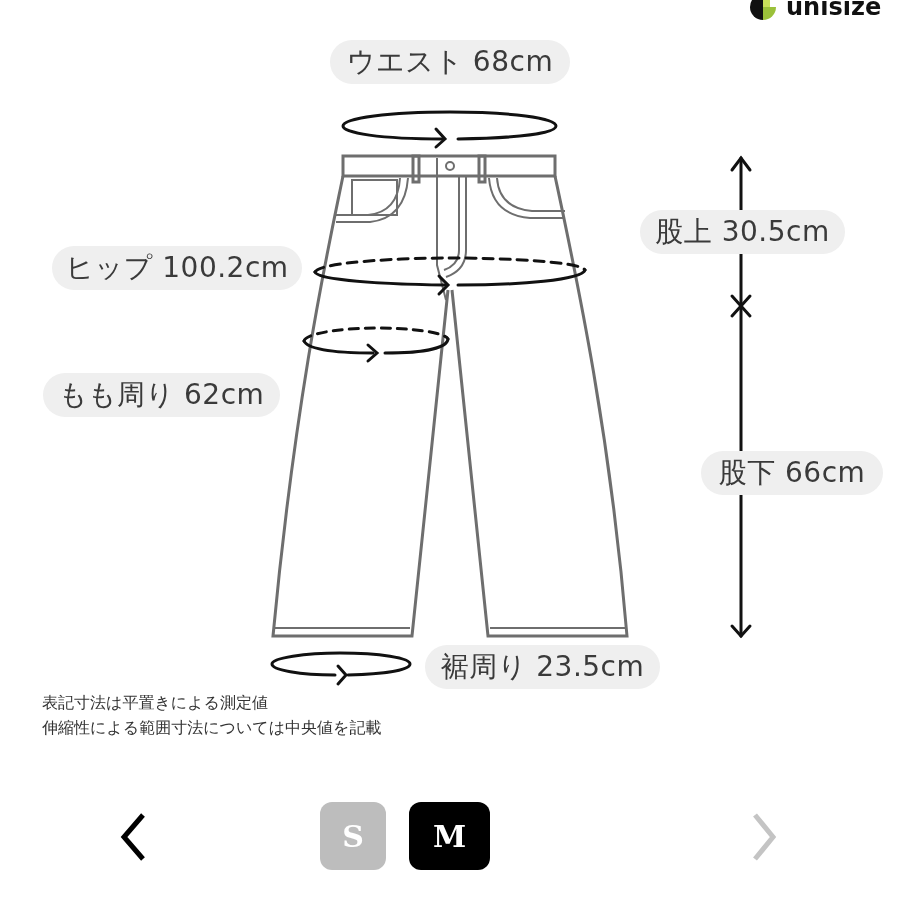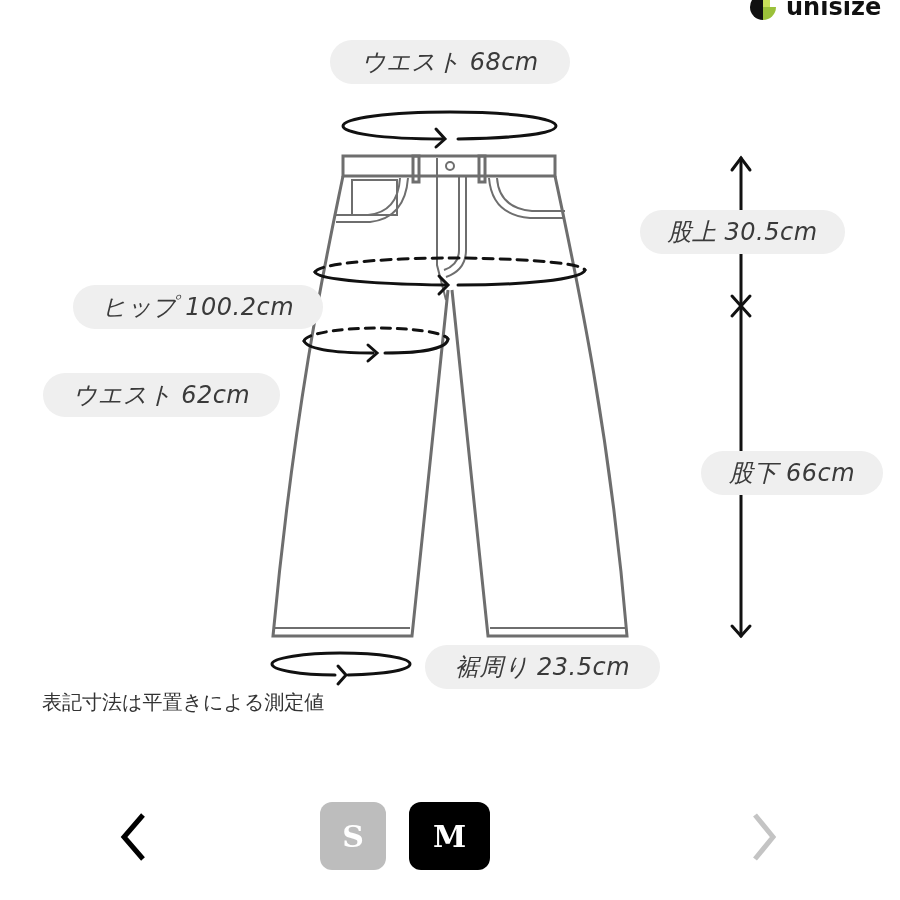--- a/index.html
+++ b/index.html
@@ -1,24 +1,24 @@
 <!DOCTYPE html>
 <html><head>
 <meta charset="utf-8">
 <style>
   html, body { margin:0; padding:0; background:#ffffff; }
   body { width:900px; height:900px; position:relative; overflow:hidden;
          font-family:"DejaVu Sans", sans-serif; color:#333; }
   .pill { position:absolute; background:#efefef; border-radius:24px; height:44px;
           display:flex; align-items:center; justify-content:center;
-          font-size:24px; color:#3a3a3a; white-space:nowrap; letter-spacing:0.5px;font-style:italic; }
+          font-size:28px; color:#3a3a3a; white-space:nowrap; letter-spacing:0.5px; }
   .diagram { position:absolute; left:0; top:0; }
   .brand { position:absolute; left:748px; top:-8px; display:flex; align-items:center; gap:8px; }
   .brand-text { font-family:"DejaVu Sans", sans-serif; font-weight:bold; font-size:24px; color:#111; }
-  .notes { position:absolute; left:42px; top:690px; font-size:20px; line-height:25px; color:#333; }
+  .notes { position:absolute; left:42px; top:690px; font-size:16px; line-height:25px; color:#333; }
   .size-btn { position:absolute; top:802px; height:68px; border-radius:12px;
               display:flex; align-items:center; justify-content:center;
               font-family:"DejaVu Serif", serif; font-weight:bold; font-size:30px; color:#fff; }
   .nav { position:absolute; top:805px; width:50px; height:60px; cursor:pointer; }
 </style>
 </head>
 <body>
 
 <div class="brand">
   <svg width="30" height="30" viewBox="0 0 30 30">
@@ -84,28 +84,29 @@
   <g fill="none" stroke="#111" stroke-width="3" stroke-linecap="round">
     <line x1="741" y1="158" x2="741" y2="636"></line>
     <path d="M732 170 L741 158 L750 170"></path>
     <path d="M732 296 L741 306 L750 296"></path>
     <path d="M732 316 L741 306 L750 316"></path>
     <path d="M732 626 L741 636 L750 626"></path>
   </g>
 </svg>
 
 <div class="pill" style="left:330px; top:40px; width:240px;">ウエスト 68cm</div>
-<div class="pill" style="left:73px; top:246px; width:250px;margin-top:39px;">ヒップ 100.2cm</div>
-<div class="pill" style="left:43px; top:373px; width:237px;">ウエスト 62cm</div>
+<div class="pill" style="left:52px; top:246px; width:250px;">ヒップ 100.2cm</div>
+<div class="pill" style="left:43px; top:373px; width:237px;">もも周り 62cm</div>
 <div class="pill" style="left:640px; top:210px; width:205px;">股上 30.5cm</div>
 <div class="pill" style="left:701px; top:451px; width:182px;">股下 66cm</div>
 <div class="pill" style="left:425px; top:645px; width:235px;">裾周り 23.5cm</div>
 
 <div class="notes">
   <div>表記寸法は平置きによる測定値</div>
+  <div>伸縮性による範囲寸法については中央値を記載</div>
 </div>
 
 <div class="nav" style="left:110px;">
   <svg width="50" height="60" viewBox="0 0 50 60">
     <path d="M33 10 L14 32 L33 54" fill="none" stroke="#000" stroke-width="5"></path>
   </svg>
 </div>
 
 <div class="size-btn" style="left:320px; width:66px; background:#bdbdbd;">
   <span>S</span>

